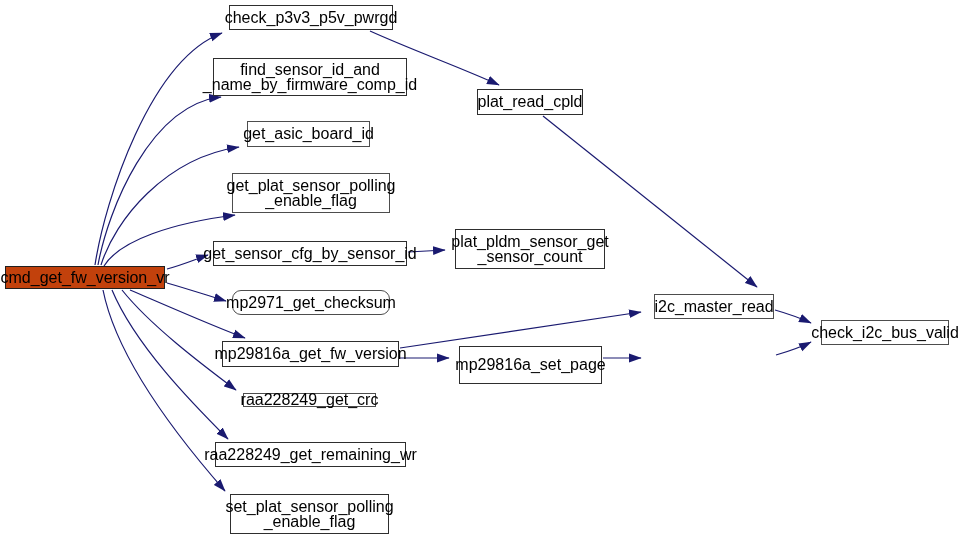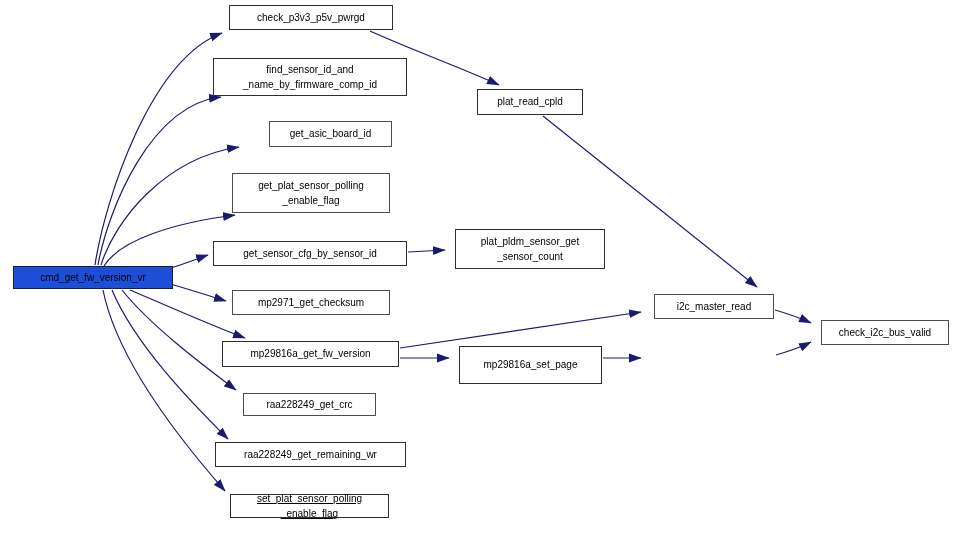--- a/index.html
+++ b/index.html
@@ -27,33 +27,32 @@
     position: absolute;
     box-sizing: border-box;
     background: #ffffff;
     border: 1.4px solid #3d3d3d;
     display: flex;
     flex-direction: column;
     align-items: center;
     justify-content: center;
     text-align: center;
     white-space: nowrap;
-    font-size: 10px;
+    font-size: 16px;
     line-height: 15.5px;
     color: #000000;
     z-index: 1;
     cursor: pointer;
   }
   .node.thin  { border-width: 1px;  border-color: #4d4d4d; }
   .node.thick { border-width: 1.7px; border-color: #2e2e2e; }
   .node.root {
-    background: #1d4ed8;
+    background: #c2410c;
     border: 1.7px solid #1f1f1f;
     cursor: default;
-    margin-left: 8px;
   }
   .node span { display: block; }
 </style>
 </head>
 <body>
 
 <div id="canvas">
 
   <svg id="edge-layer" viewBox="0 0 971 541" xmlns="http://www.w3.org/2000/svg">
     <defs>
@@ -87,50 +86,50 @@
 
   <div class="node thick" style="left:229px; top:5px; width:164px; height:25px;">
     <span>check_p3v3_p5v_pwrgd</span>
   </div>
 
   <div class="node thick" style="left:213px; top:58px; width:194px; height:38px;">
     <span>find_sensor_id_and</span>
     <span>_name_by_firmware_comp_id</span>
   </div>
 
-  <div class="node thin" style="left:247px; top:121px; width:123px; height:26px;margin-left:22px;">
+  <div class="node thin" style="left:247px; top:121px; width:123px; height:26px;">
     <span>get_asic_board_id</span>
   </div>
 
   <div class="node thin" style="left:232px; top:173px; width:158px; height:40px;">
     <span>get_plat_sensor_polling</span>
     <span>_enable_flag</span>
   </div>
 
   <div class="node thick" style="left:213px; top:241px; width:194px; height:25px;">
     <span>get_sensor_cfg_by_sensor_id</span>
   </div>
 
-  <div class="node thin" style="left:232px; top:290px; width:158px; height:25px;">
+  <div class="node thin" style="left:232px; top:290px; width:158px; height:25px;border-radius:9px;">
     <span>mp2971_get_checksum</span>
   </div>
 
   <div class="node thick" style="left:222px; top:341px; width:177px; height:26px;">
     <span>mp29816a_get_fw_version</span>
   </div>
 
-  <div class="node thin" style="left:243px; top:393px; width:133px; height:23px;">
+  <div class="node thin" style="left:243px; top:393px; width:133px; height:14px;">
     <span>raa228249_get_crc</span>
   </div>
 
   <div class="node thick" style="left:215px; top:442px; width:191px; height:25px;">
     <span>raa228249_get_remaining_wr</span>
   </div>
 
-  <div class="node thick" style="left:230px; top:494px; width:159px; height:24px;text-decoration:underline;">
+  <div class="node thick" style="left:230px; top:494px; width:159px; height:40px;">
     <span>set_plat_sensor_polling</span>
     <span>_enable_flag</span>
   </div>
 
   <div class="node thick" style="left:477px; top:89px; width:106px; height:26px;">
     <span>plat_read_cpld</span>
   </div>
 
   <div class="node thick" style="left:455px; top:229px; width:150px; height:40px;">
     <span>plat_pldm_sensor_get</span>

